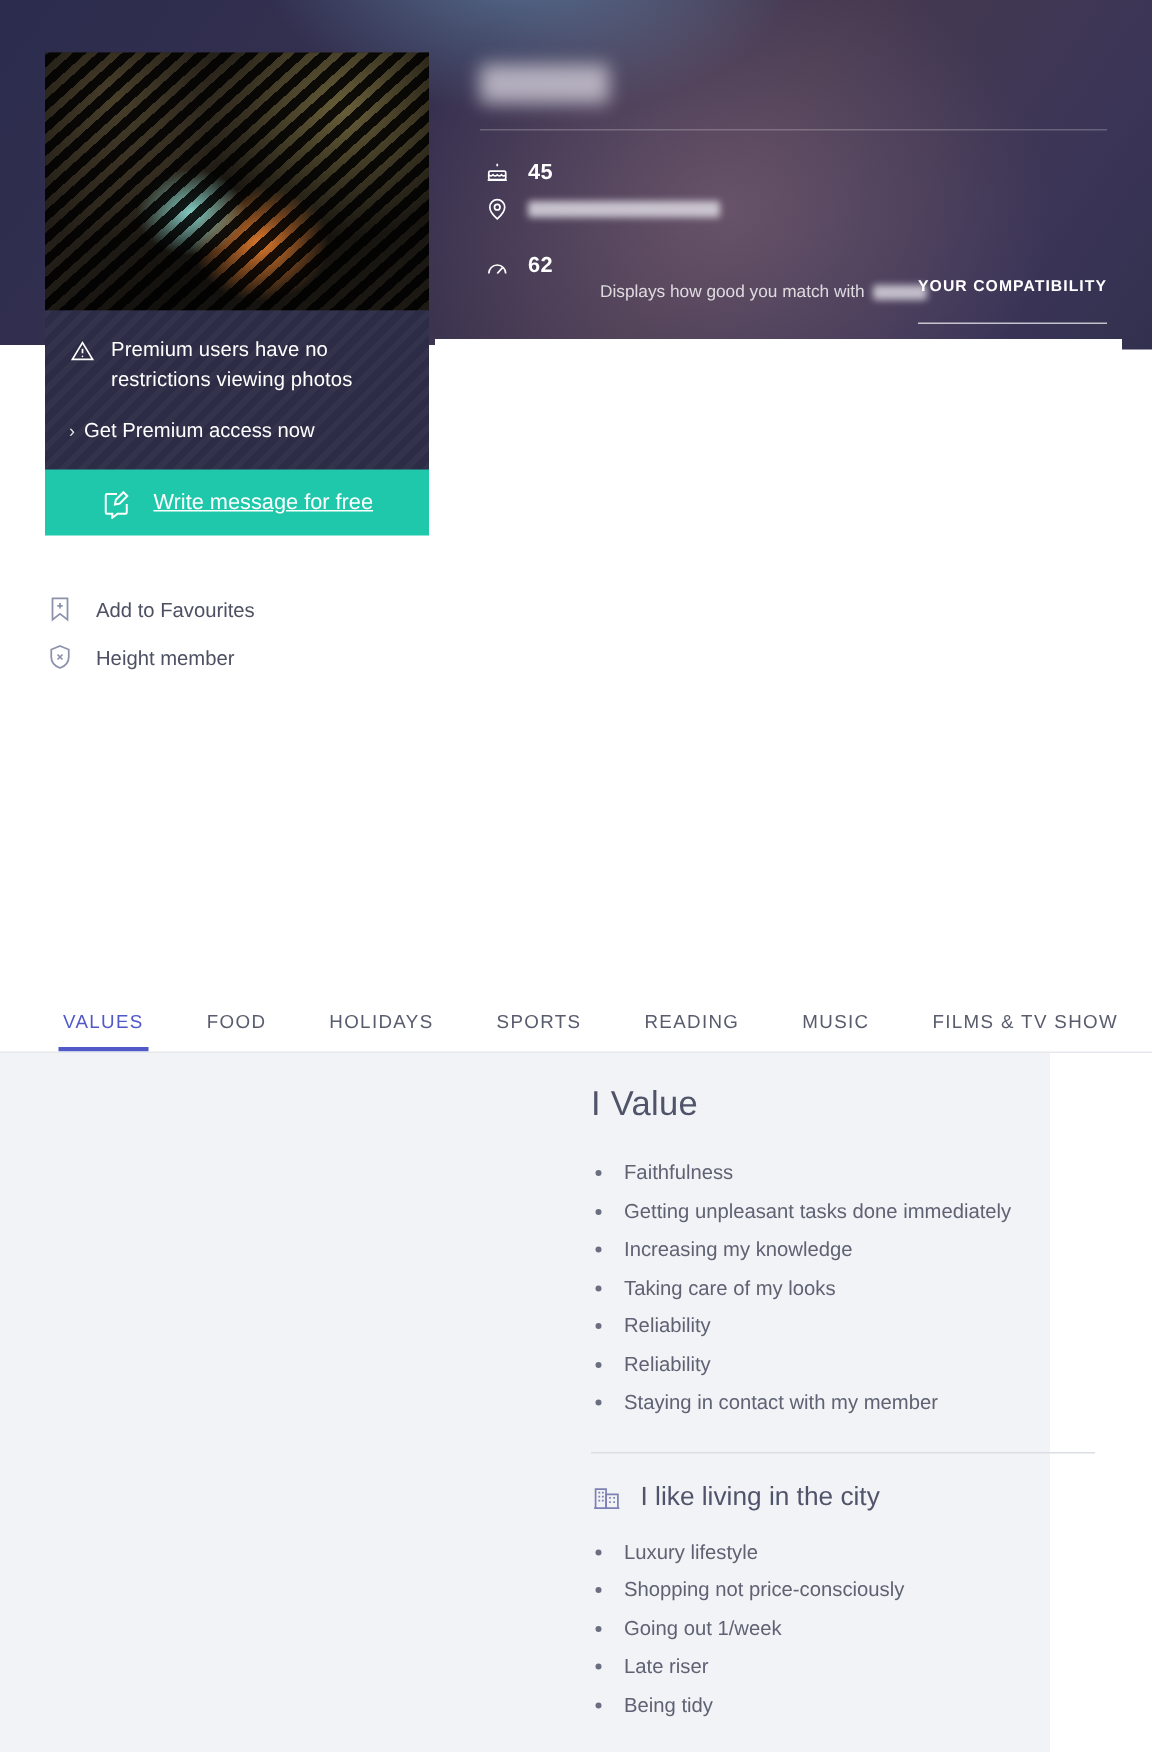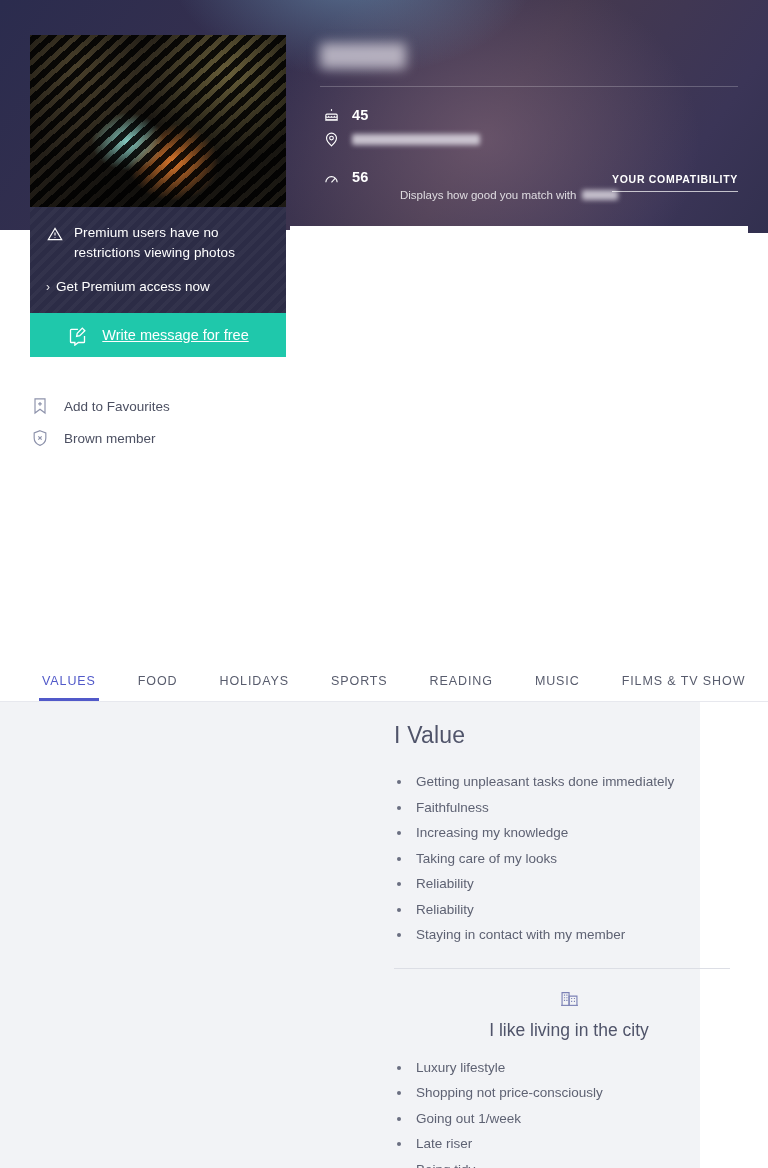--- a/index.html
+++ b/index.html
@@ -166,27 +166,27 @@
   }
   .match-name-blur {
     display: inline-block;
     width: 36px; height: 10px;
     border-radius: 2px;
     background: rgba(216,212,222,0.85);
     filter: blur(2.6px);
   }
   .compat-link {
     position: absolute;
-    right: 30px; top: 173px;
+    right: 30px; top: 185px;
     color: #ffffff;
     font-size: 10.5px;
     font-weight: 700;
     letter-spacing: 0.7px;
     border-bottom: 1px solid rgba(255,255,255,0.7);
-    padding-bottom: 6px;
+    padding-bottom: 18px;
     cursor: pointer;
   }
 
   
   .msg-button {
     position: absolute;
     left: 30px; top: 313px;
     width: 256px; height: 44px;
     background: #1fc8ab;
     border: none;
@@ -354,21 +354,20 @@
     margin: 20px 0 18px 0;
   }
   .panel-h2 {
     display: flex;
     align-items: center;
     gap: 12px;
     font-size: 17.5px;
     font-weight: 400;
     color: #50546a;
     margin-bottom: 14px;
-    flex-direction: column;
   }
 
   svg { display: block; }
 </style>
 </head>
 <body>
 
 <div id="page">
 
   <div class="header"></div>
@@ -400,21 +399,21 @@
   </div>
 
   <div class="info-row row-match">
     <span class="info-icon" style="margin-top:2px">
       <svg width="17" height="17" viewBox="0 0 24 24" fill="none" stroke="#ffffff" stroke-width="1.6">
         <path d="M4 16a8 8 0 1 1 16 0"></path>
         <path d="M12 16l5-5.5"></path>
       </svg>
     </span>
     <span>
-      <span class="info-val">56</span>
+      <span class="info-val">62</span>
       <span class="match-sub">
         <span>Displays how good you match with</span>
         <span class="match-name-blur"></span>
       </span>
     </span>
   </div>
 
   <div class="compat-link">YOUR COMPATIBILITY</div>
 
   <div class="photo-wrap">
@@ -459,21 +458,21 @@
       </span>
       <span>Add to Favourites</span>
     </div>
     <div class="action-item">
       <span class="action-icon">
         <svg width="20" height="20" viewBox="0 0 24 24" fill="none" stroke="#8d92ab" stroke-width="1.4">
           <path d="M12 3.2 19 6v6c0 4.4-3.1 7.4-7 8.8-3.9-1.4-7-4.4-7-8.8V6z"></path>
           <path d="M10 10l4 4M14 10l-4 4"></path>
         </svg>
       </span>
-      <span>Brown member</span>
+      <span>Height member</span>
     </div>
   </div>
 
   <div class="profile-card" style="height:430px"></div>
 
   <div class="about-wrap">
     <div class="about-title">ABOUT ME</div>
 
     <div class="about-row">
       <span class="about-label">Education</span>
@@ -557,22 +556,22 @@
     <div class="tab">SPORTS</div>
     <div class="tab">READING</div>
     <div class="tab">MUSIC</div>
     <div class="tab">FILMS &amp; TV SHOW</div>
   </div>
 
   <div class="panel">
     <div class="panel-inner">
       <div class="panel-h1">I Value</div>
       <ul class="bullets">
+        <li>Faithfulness</li>
         <li>Getting unpleasant tasks done immediately</li>
-        <li>Faithfulness</li>
         <li>Increasing my knowledge</li>
         <li>Taking care of my looks</li>
         <li>Reliability</li>
         <li>Reliability</li>
         <li>Staying in contact with my member</li>
       </ul>
 
       <div class="panel-divider"></div>
 
       <div class="panel-h2">

